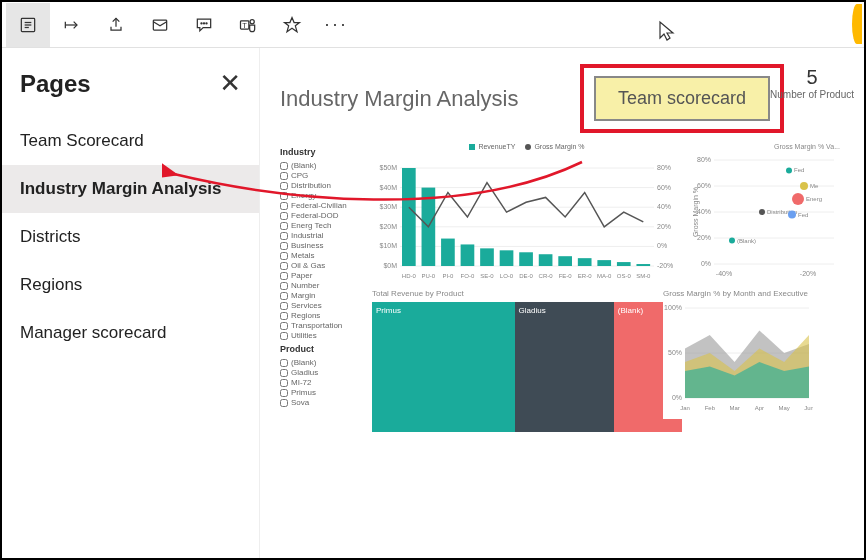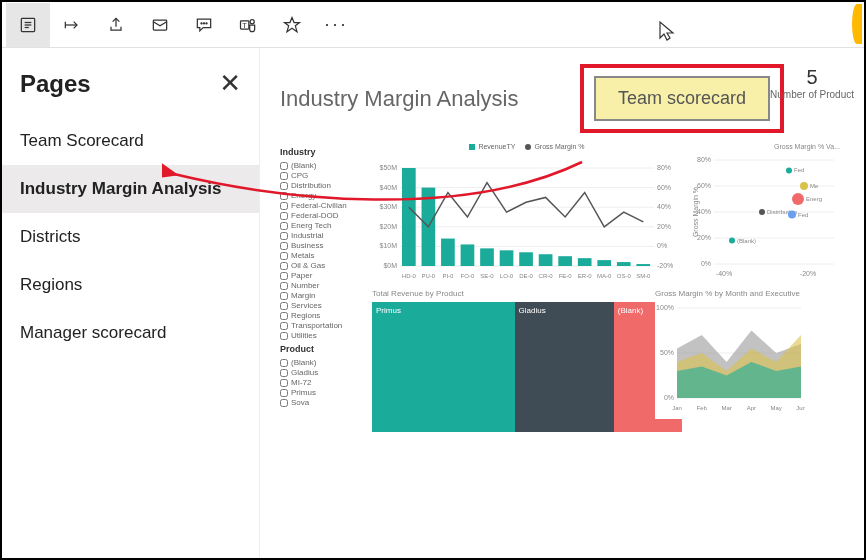--- a/index.html
+++ b/index.html
@@ -48,21 +48,21 @@
   
   .combo-chart { width: 310px; height: 140px; position: relative; }
   .combo-svg { width: 100%; height: 100%; }
   .axis-label { font-size: 7px; fill: #888; }
   
   .scatter { width: 150px; height: 140px; position: relative; }
   
   .treemap { width: 310px; height: 130px; display: flex; }
   .tree-cell { color: #fff; font-size: 8px; padding: 4px; }
   
-  .area-chart { width: 150px; height: 130px; }
+  .area-chart { width: 150px; height: 130px; margin-left: 8px; }
   
   .cursor-arrow { position: absolute; top: 18px; left: 656px; }
   .cursor-arrow svg { width: 18px; height: 22px; }
   
   .annotation-arrow { position: absolute; top: 148px; left: 160px; width: 440px; height: 80px; pointer-events: none; z-index: 10; }
   
   .right-edge { position: absolute; right: 2px; top: 2px; width: 10px; height: 40px; background: #ffb900; border-radius: 50% 0 0 50%; }
 </style>
 </head>
 <body>

